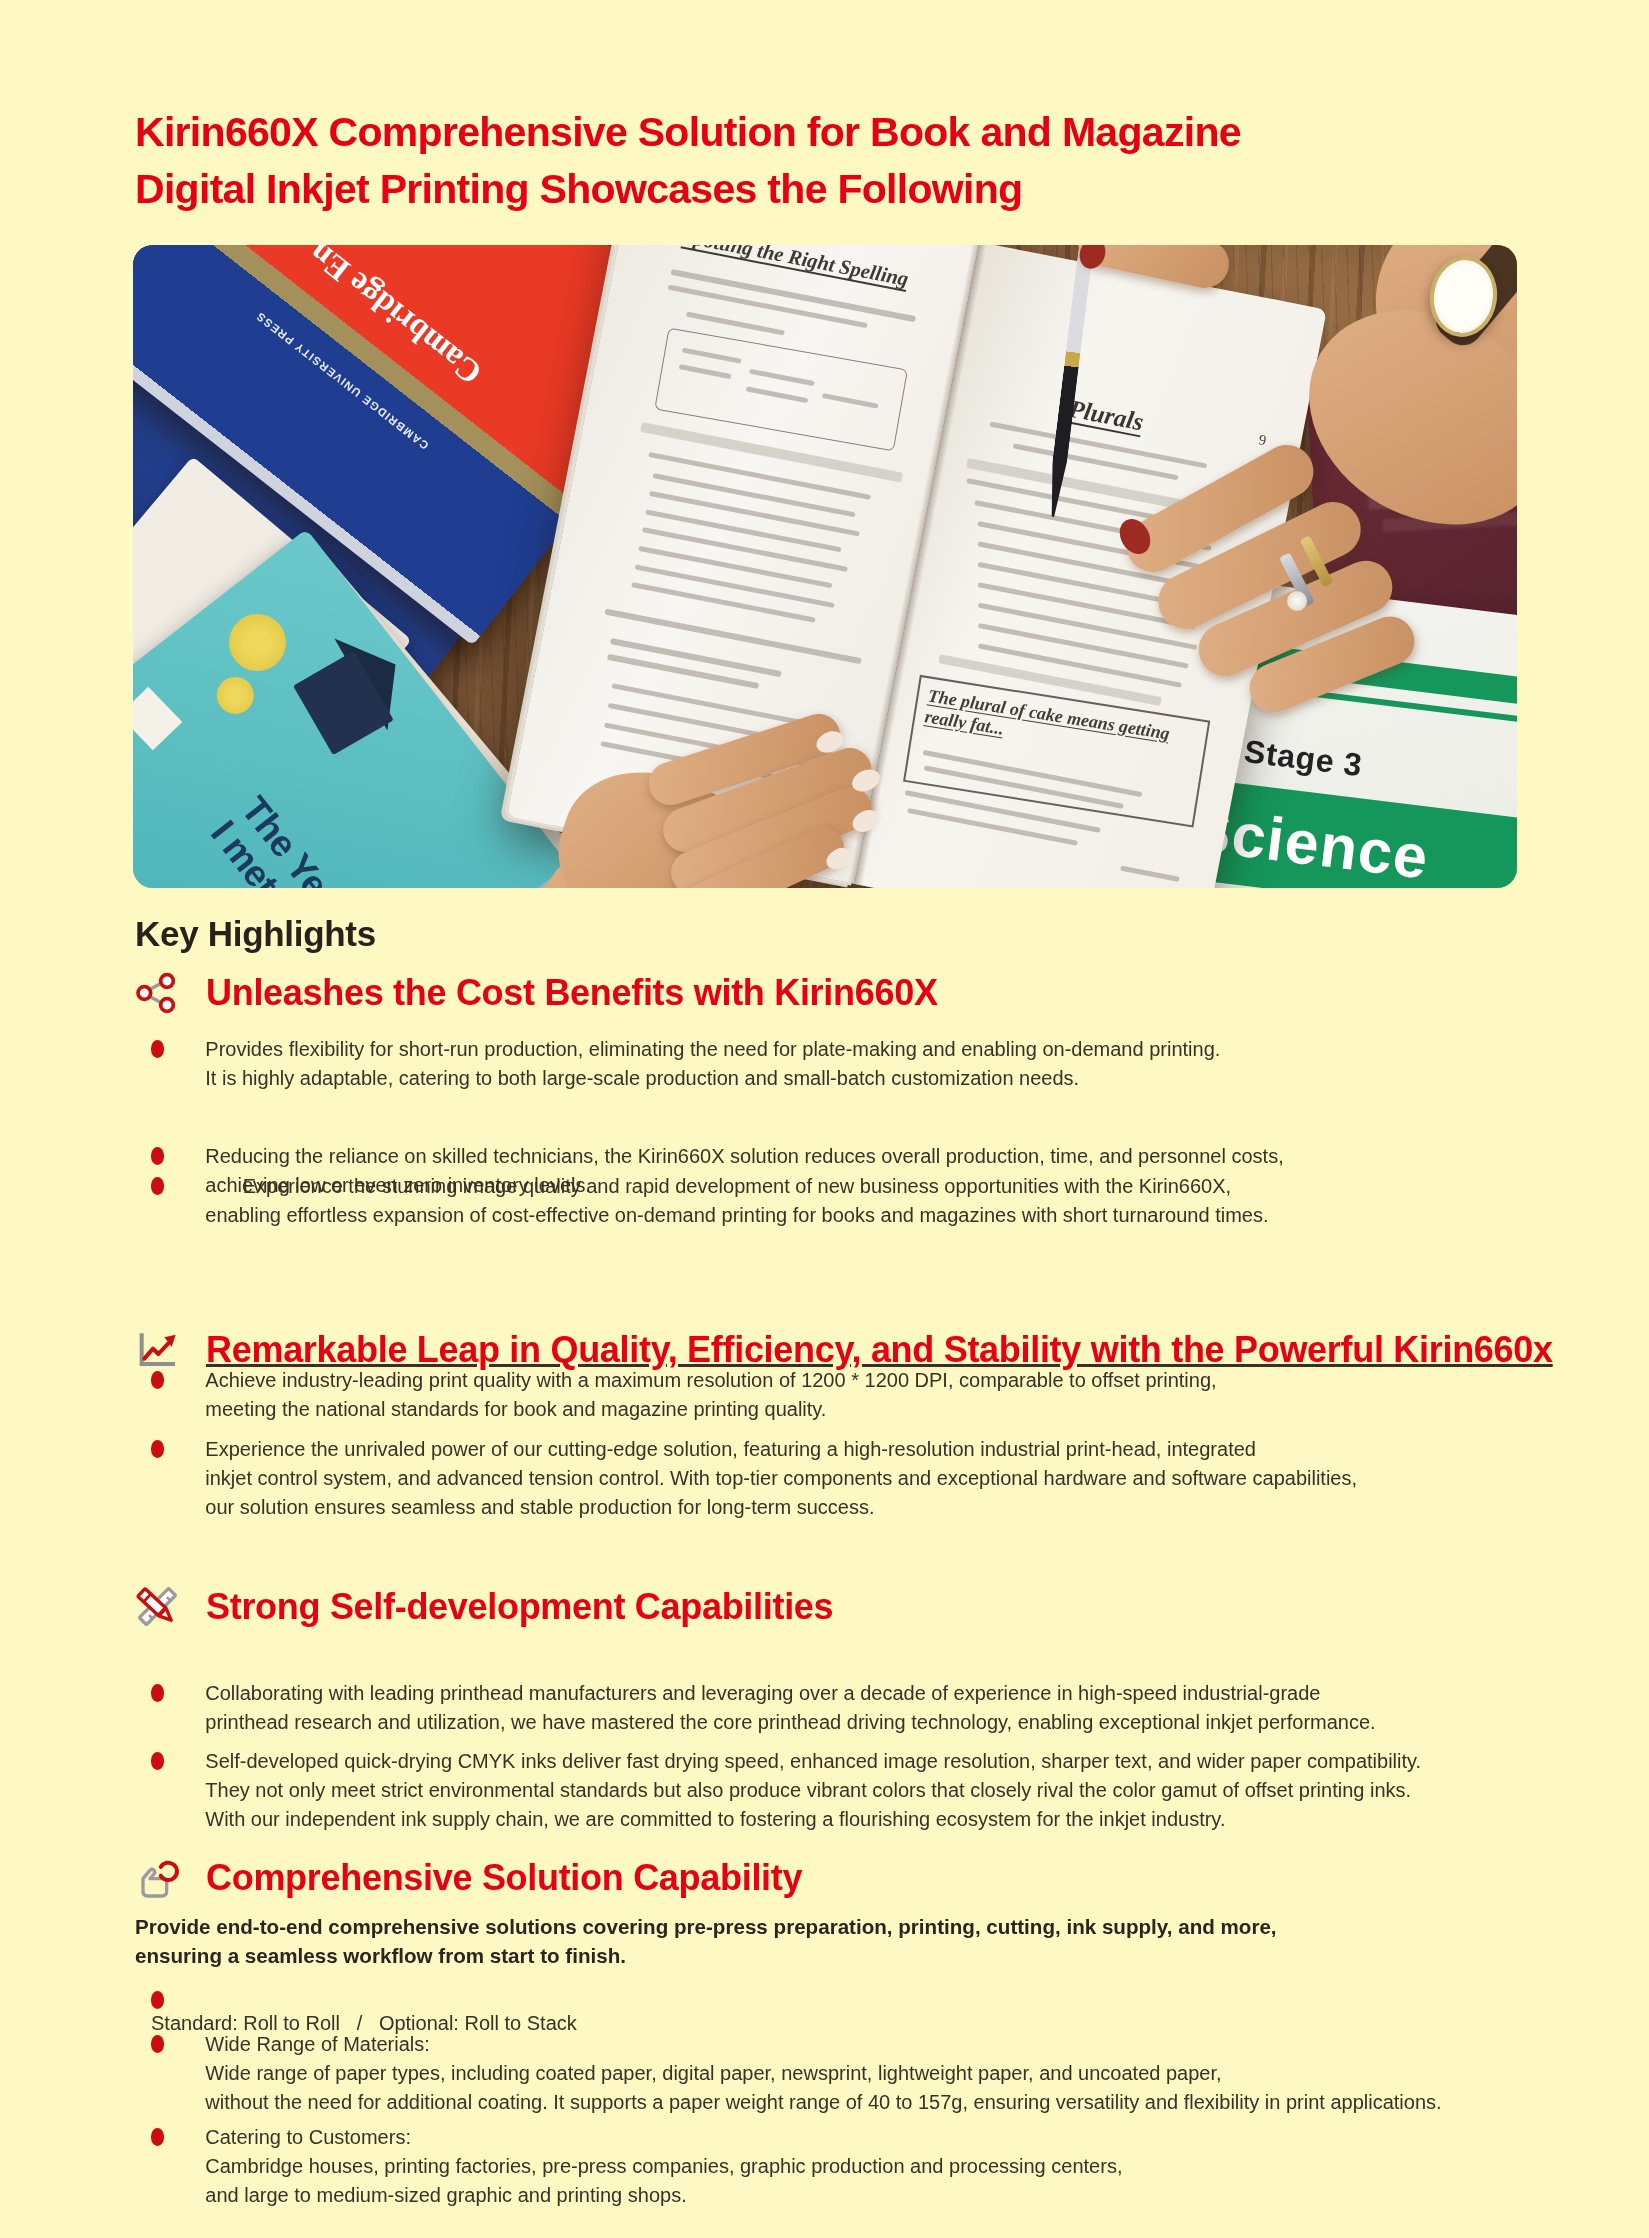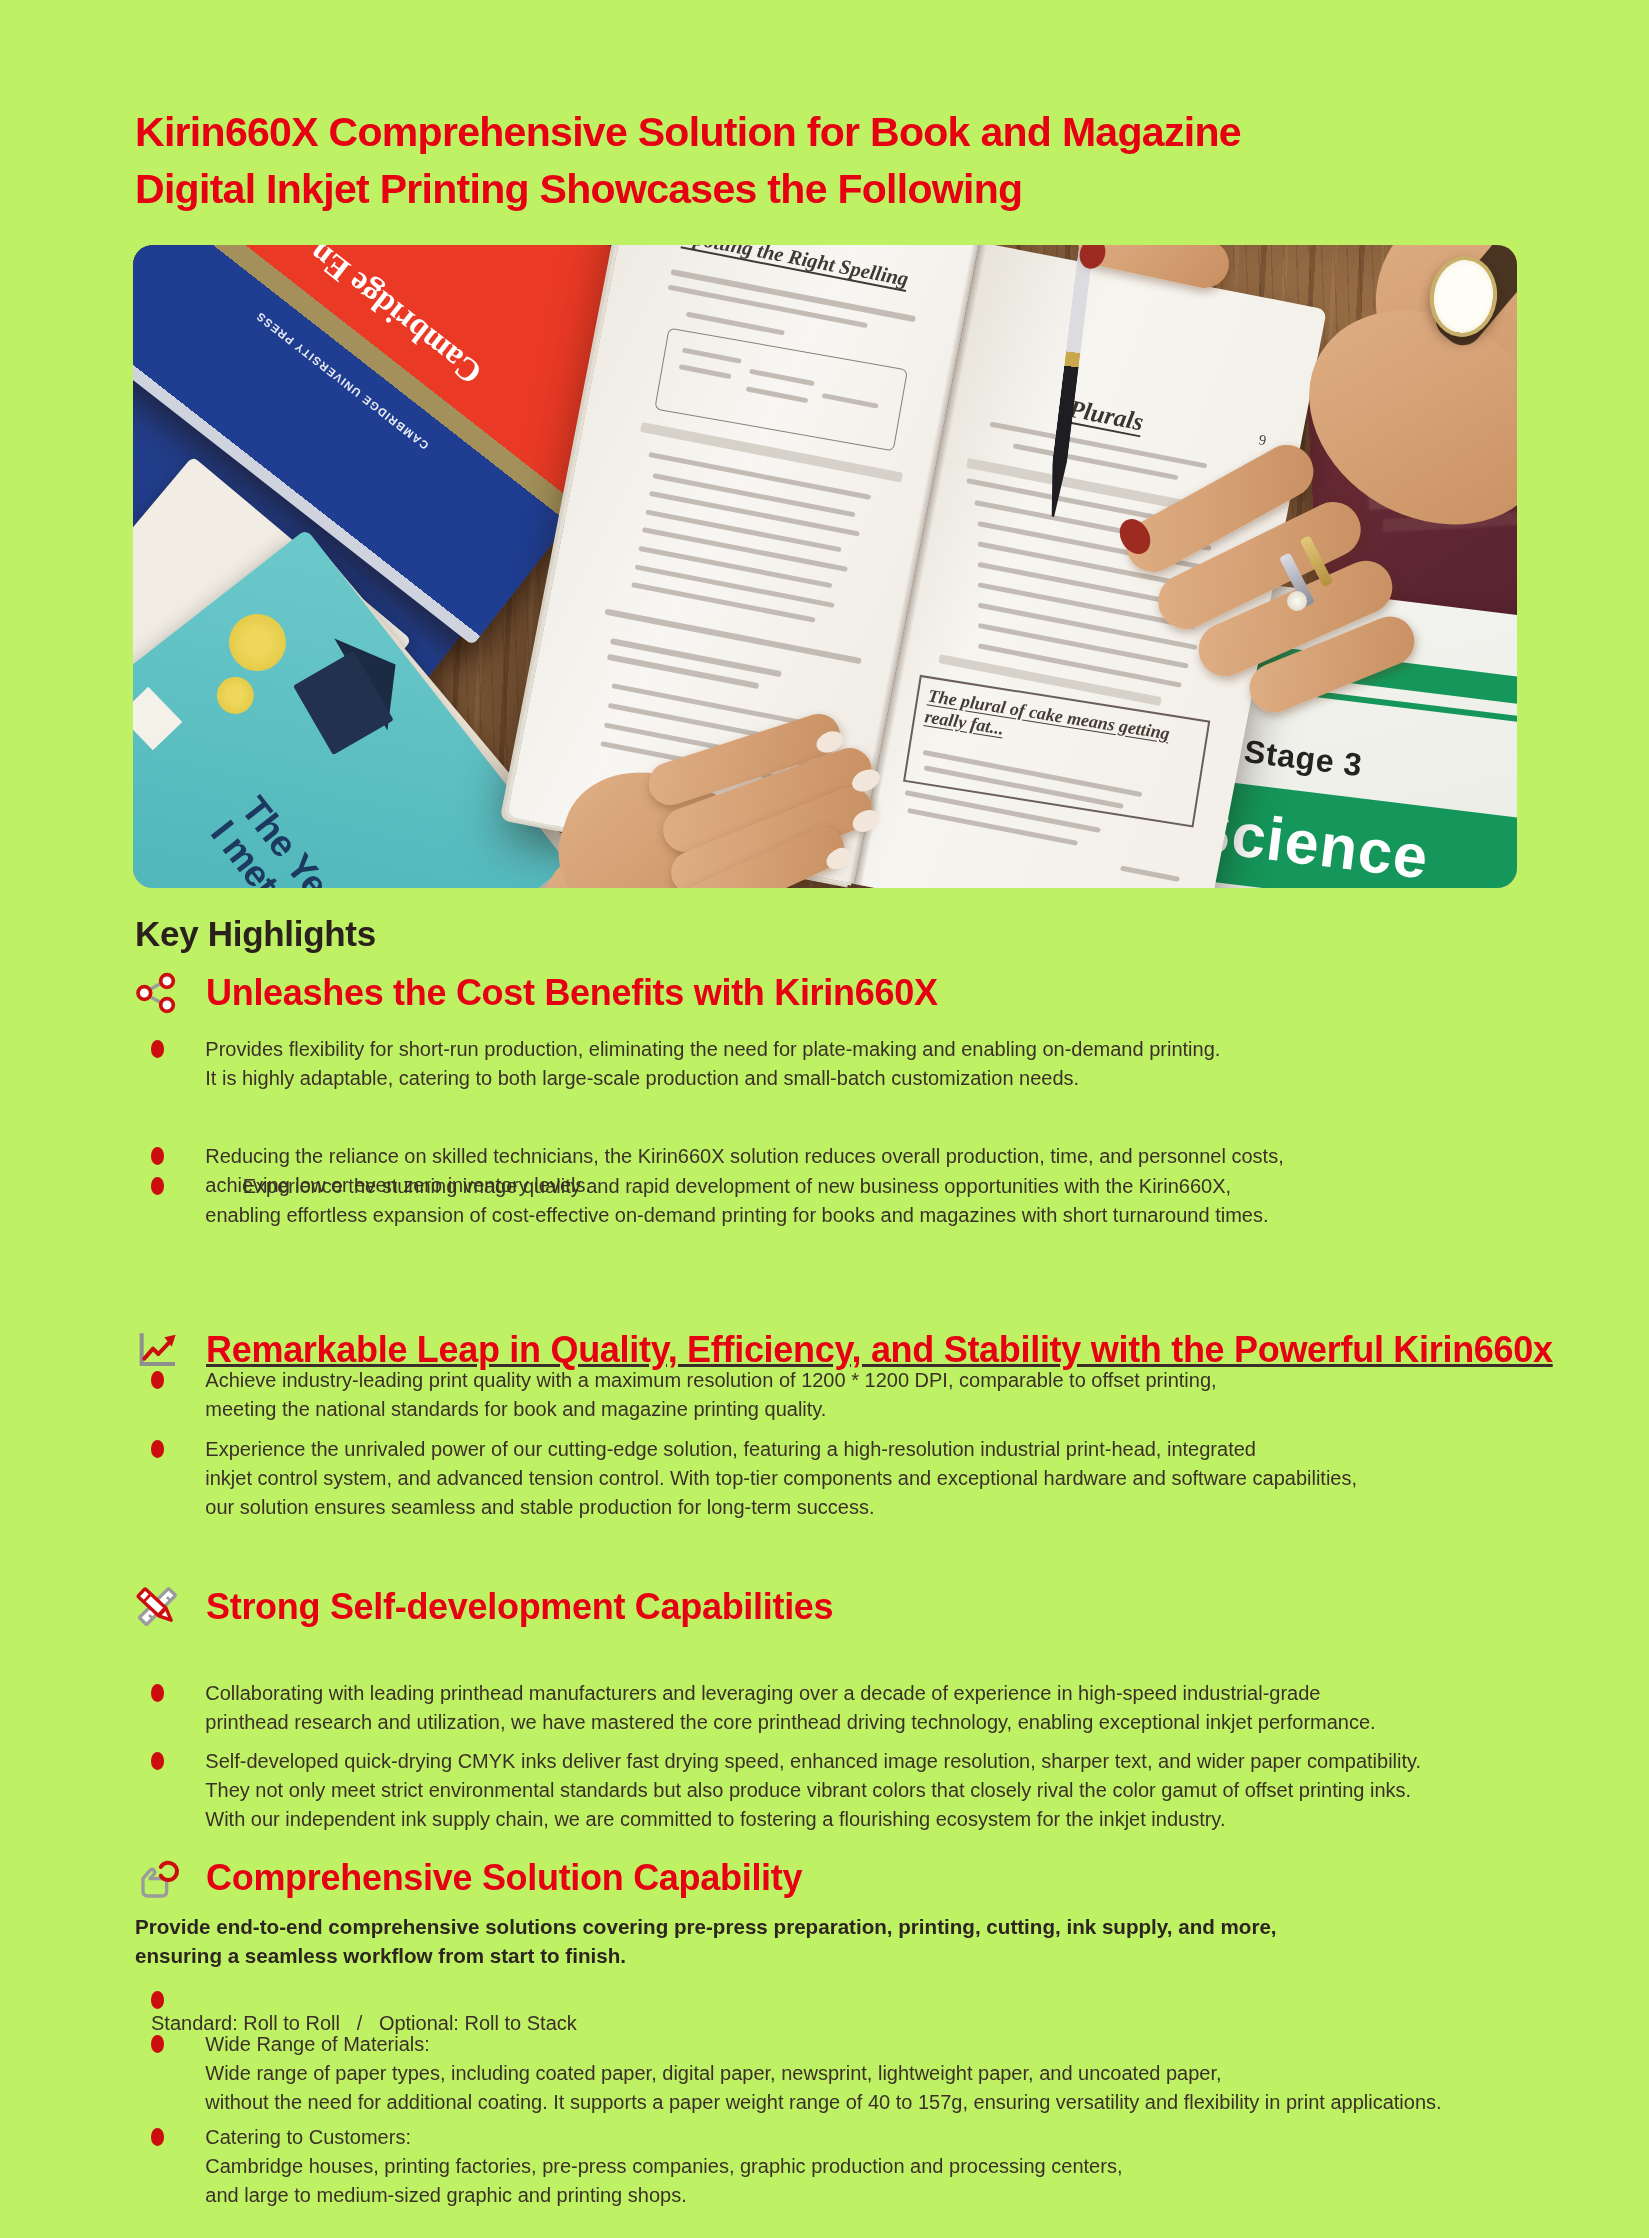--- a/index.html
+++ b/index.html
@@ -1,16 +1,16 @@
 <!DOCTYPE html>
 <html style="font-size:10.6px"><head>
 <meta charset="utf-8">
 <style>
   html,body{margin:0;padding:0;background:#ffffff;}
-  .page{position:relative;width:1650px;height:2239px;background:#bef264;overflow:hidden;
+  .page{position:relative;width:1650px;height:2239px;background:#fef9c3;overflow:hidden;
         font-family:"Liberation Sans",sans-serif;color:#3b2f28;}
   .abs{position:absolute;}
 
   
   .doc-title{left:135px;top:104px;width:1383px;font-size:41px;line-height:57px;font-weight:700;
              color:#e60012;letter-spacing:-0.7px;white-space:pre-line;}
   .kh{left:135px;top:914px;font-size:35px;font-weight:700;color:#2a211c;letter-spacing:-0.3px;}
   .sec-h{left:135px;display:flex;align-items:center;}
   .sec-h .icon-box{width:44px;height:44px;flex:none;margin-right:27px;}
   .sec-h .sec-title{font-size:36px;font-weight:700;color:#e60012;letter-spacing:-0.3px;}

